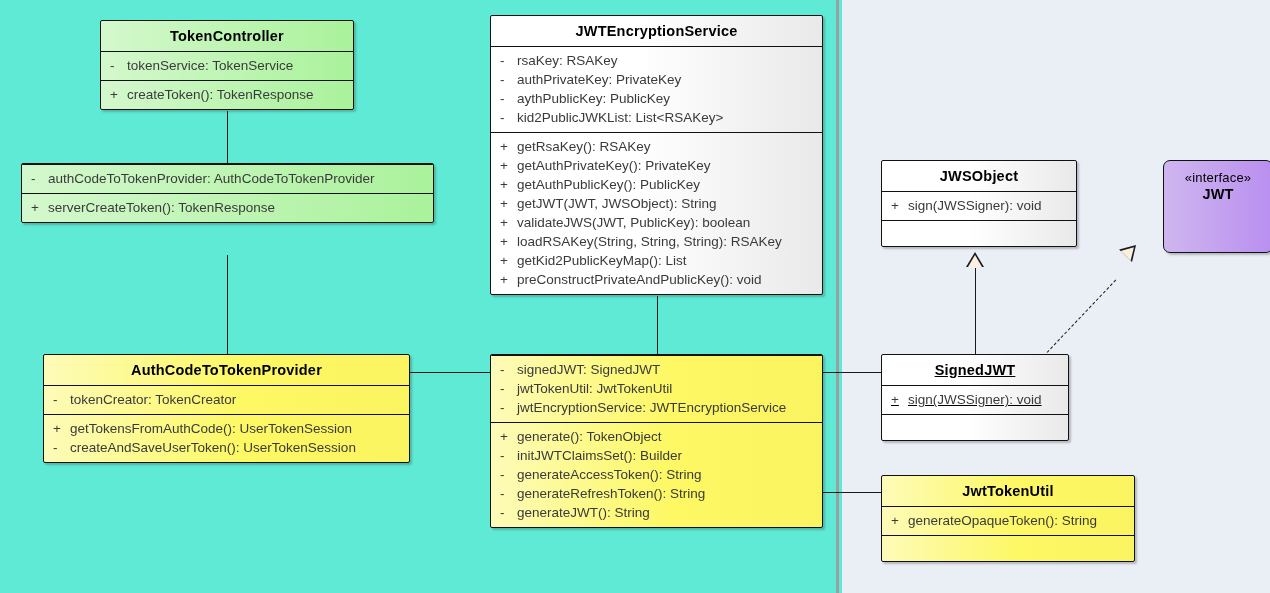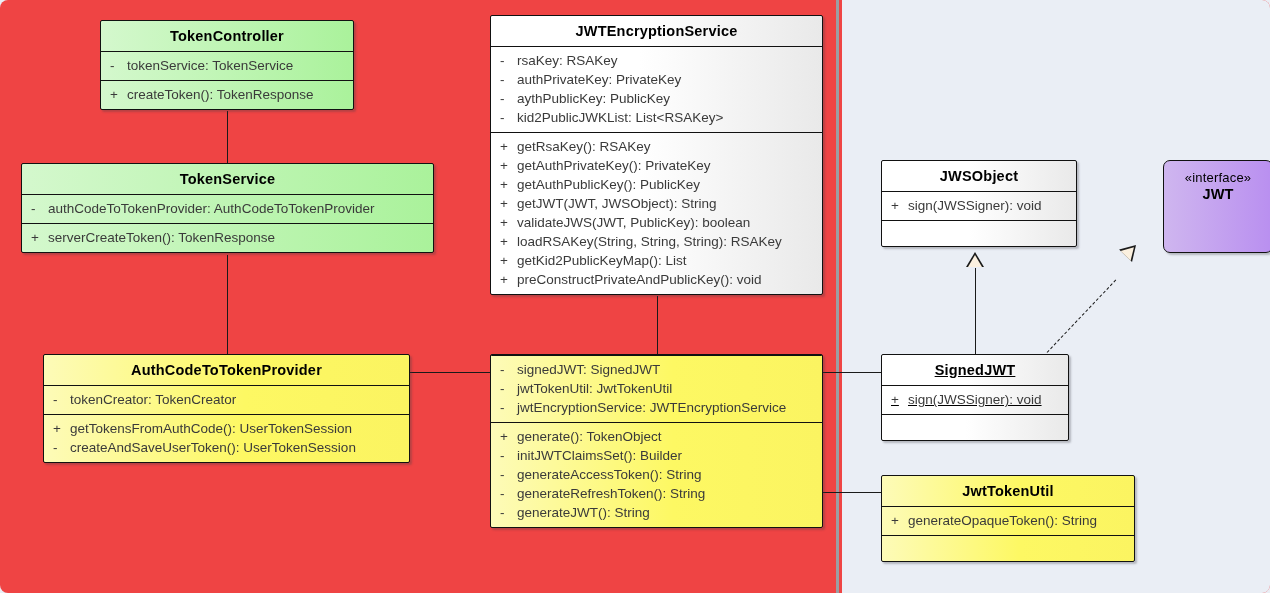--- a/index.html
+++ b/index.html
@@ -5,24 +5,23 @@
 <style>
   html, body {
     margin: 0;
     padding: 0;
     background: #eaeef5;
   }
   #canvas {
     position: relative;
     width: 1270px;
     height: 593px;
-    background: #ef4444;
+    background: #5eead4;
     overflow: hidden;
     font-family: "Liberation Sans", sans-serif;
-    border-radius: 8px;
   }
   .panel-right {
     position: absolute;
     left: 842px;
     top: 0;
     width: 428px;
     height: 593px;
     background: #eaeef5;
   }
   .panel-divider {
@@ -177,21 +176,20 @@
     </div>
     <div class="uml-compartment">
       <div class="member">
         <span class="vis">+</span>
         <span class="sig">createToken(): TokenResponse</span>
       </div>
     </div>
   </div>
 
   <div class="uml-box theme-green" style="left:21px; top:163px; width:413px;">
-    <div class="uml-title">TokenService</div>
     <div class="uml-compartment">
       <div class="member">
         <span class="vis">-</span>
         <span class="sig">authCodeToTokenProvider: AuthCodeToTokenProvider</span>
       </div>
     </div>
     <div class="uml-compartment">
       <div class="member">
         <span class="vis">+</span>
         <span class="sig">serverCreateToken(): TokenResponse</span>

